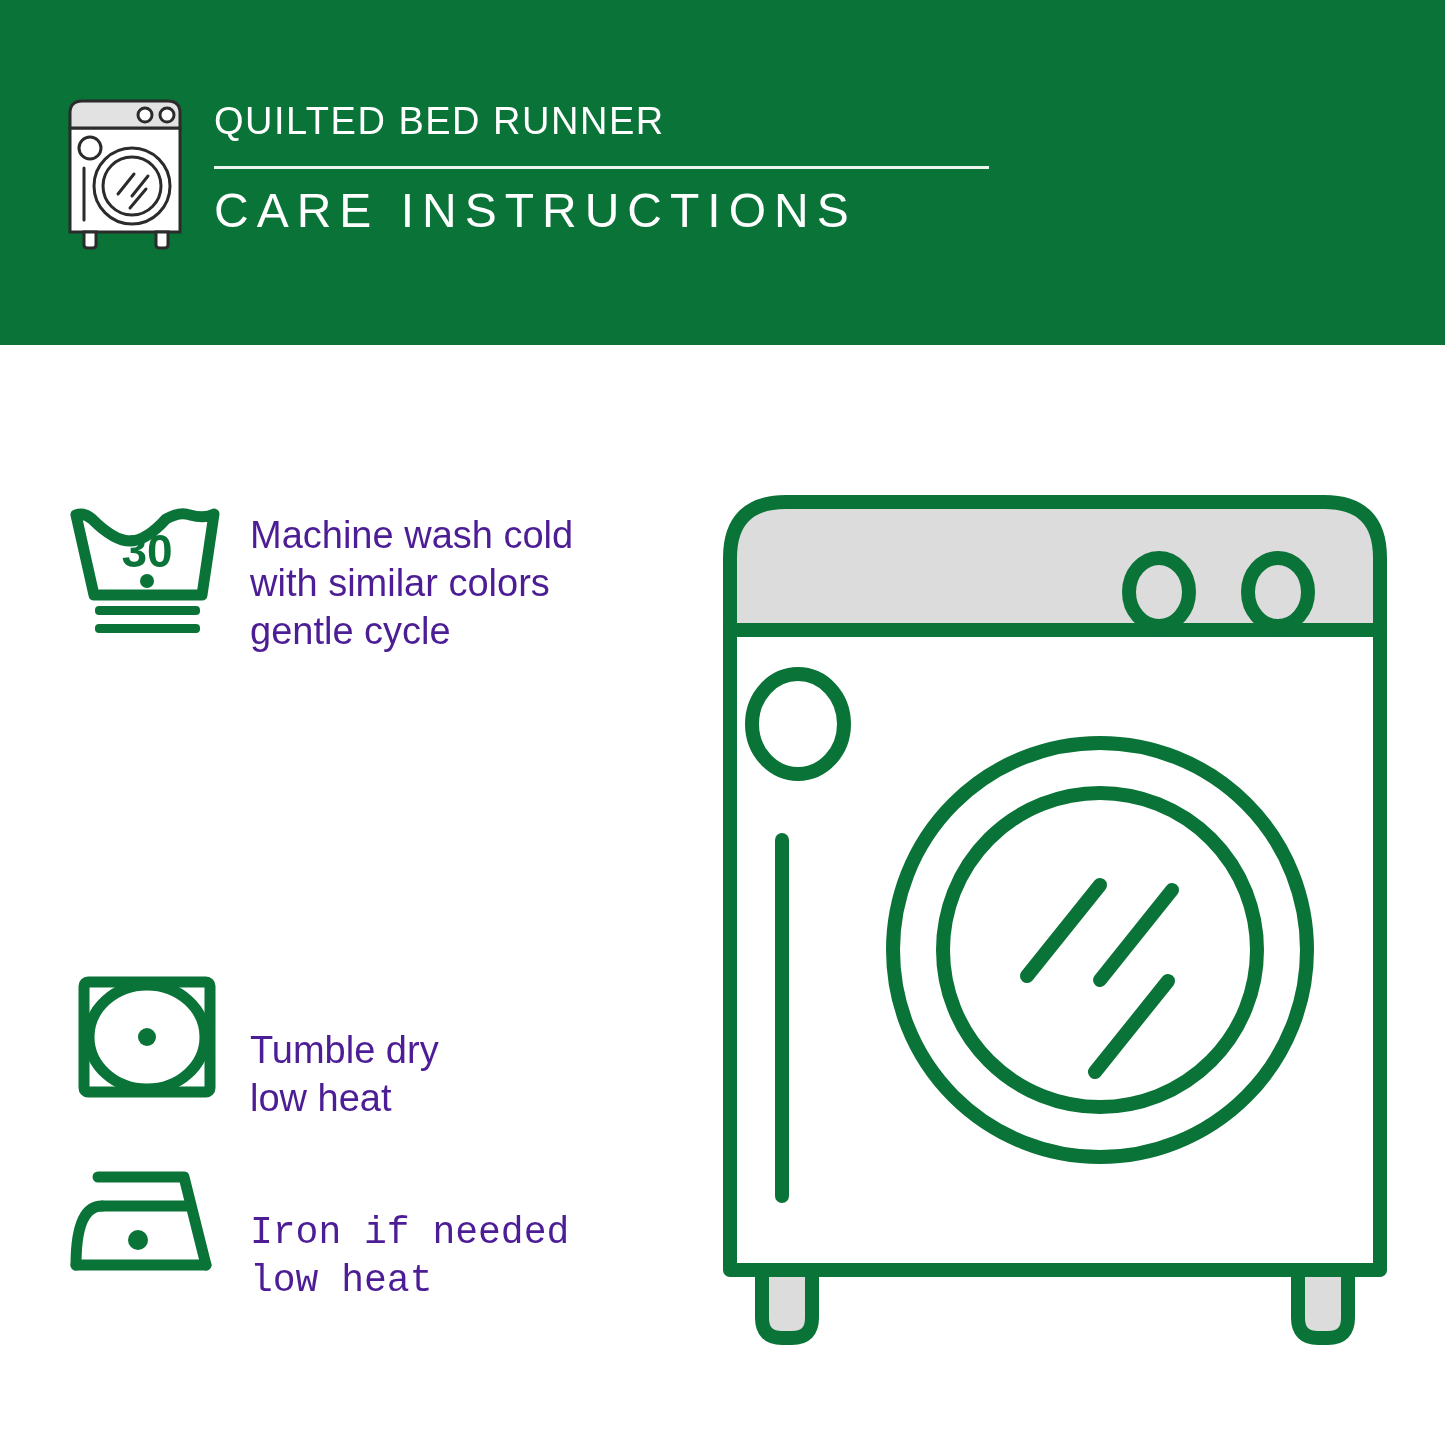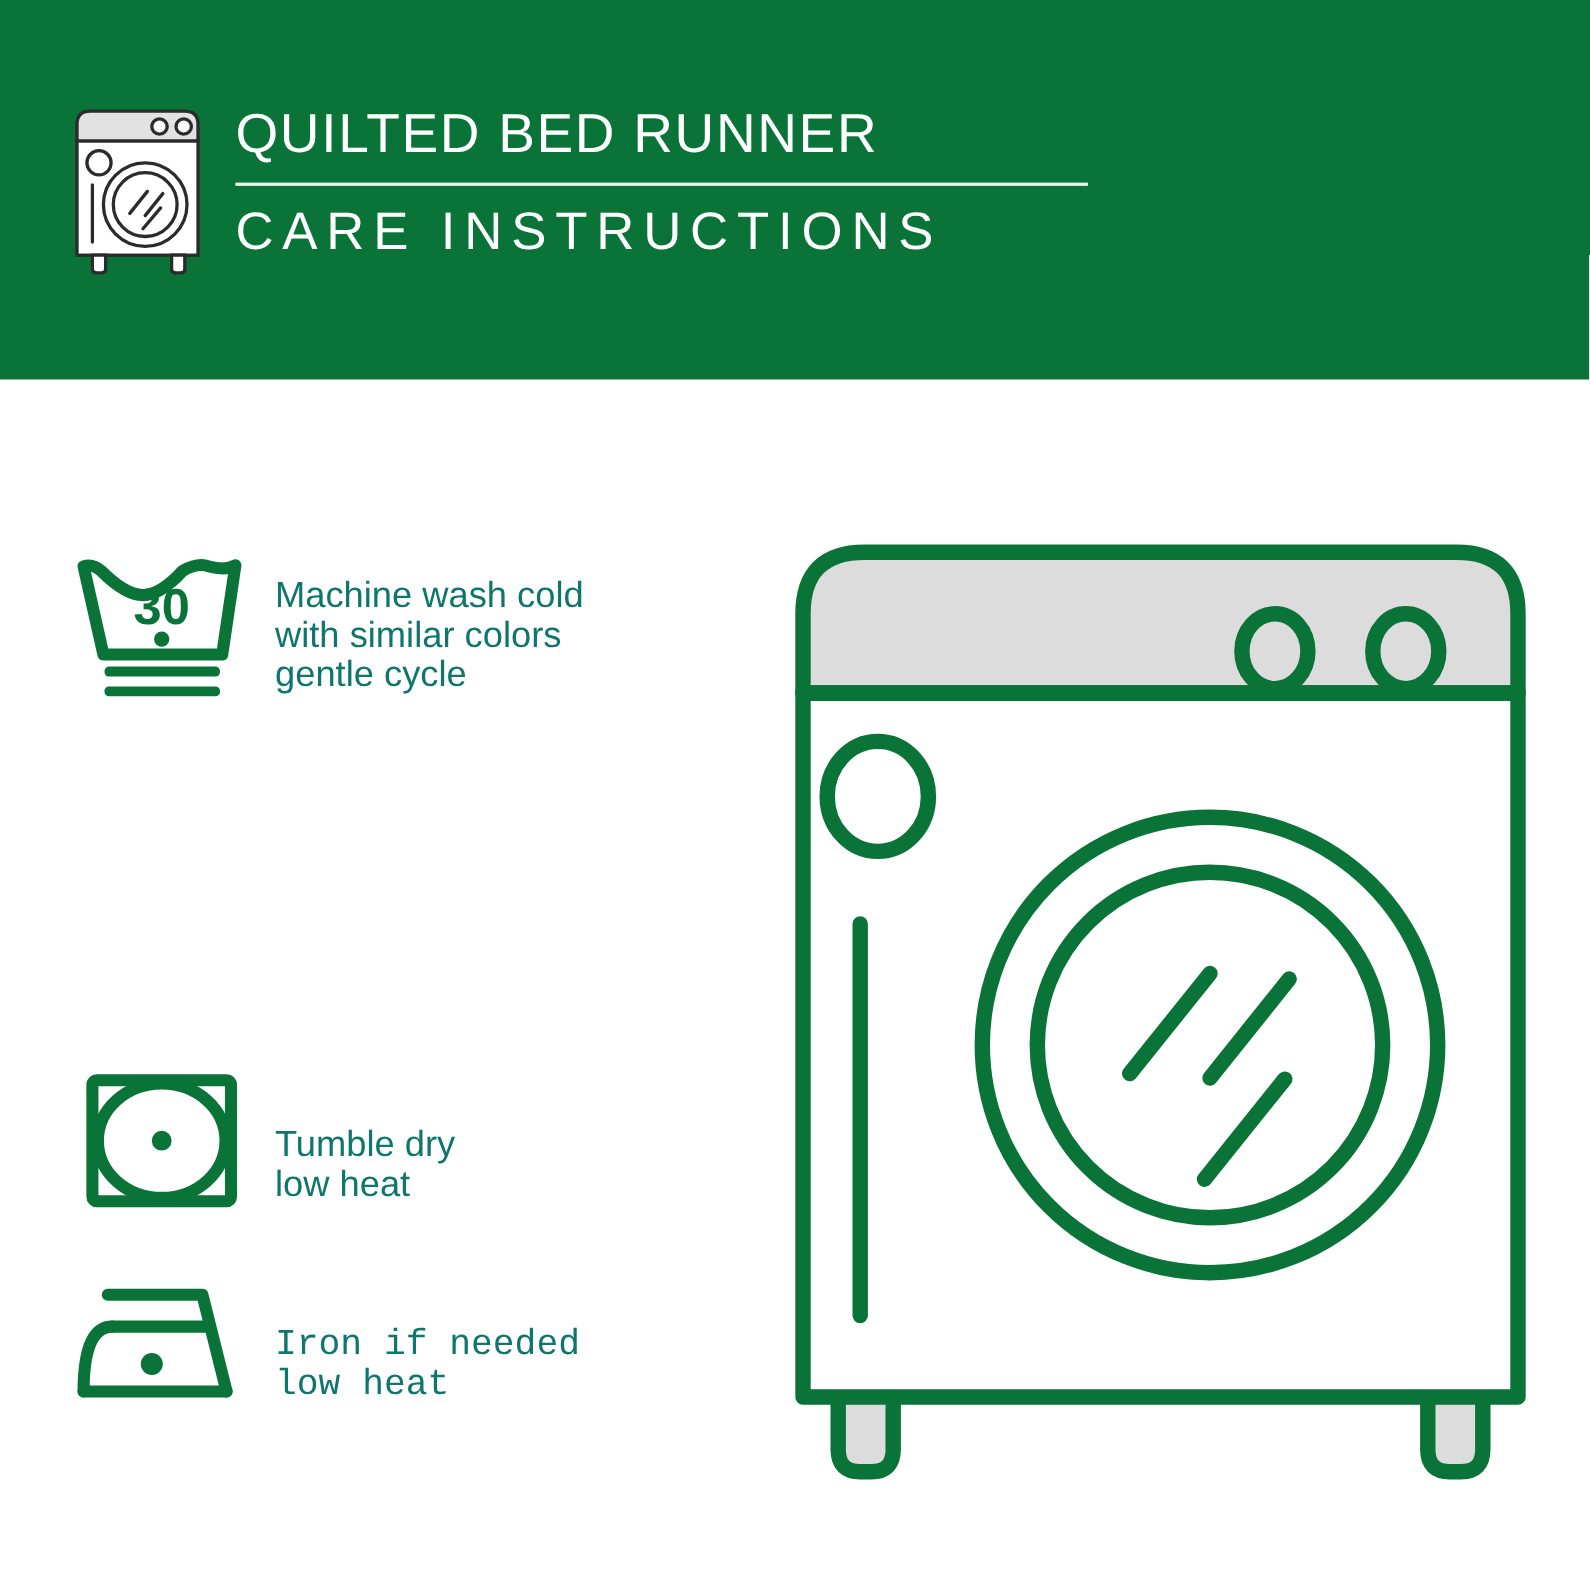--- a/index.html
+++ b/index.html
@@ -46,21 +46,21 @@
     left: 148px;
     top: 0;
     width: 840px;
   }
   .title-line {
     color: #ffffff;
     font-weight: 400;
     white-space: nowrap;
   }
   #main-title {
-    font-size: 50px;
+    font-size: 38px;
     letter-spacing: 1.5px;
     line-height: 66px;
     padding-left: 4px;
   }
   #title-divider {
     width: 775px;
     height: 3px;
     background: #ffffff;
     margin: 12px 0 10px 4px;
     opacity: 0.92;
@@ -79,38 +79,38 @@
     top: 345px;
     width: 660px;
     height: 1100px;
   }
   .care-row {
     position: absolute;
     left: 62px;
     width: 580px;
     display: flex;
     flex-direction: row;
-    align-items: center;
+    align-items: flex-end;
   }
   .care-symbol {
     width: 170px;
     height: 170px;
     flex: 0 0 170px;
     position: relative;
   }
   .care-symbol svg {
     display: block;
     width: 100%;
     height: 100%;
   }
   .care-text {
     flex: 1 1 auto;
-    color: #0f766e;
-    font-size: 33px;
-    line-height: 36px;
+    color: #4c1d95;
+    font-size: 38px;
+    line-height: 48px;
     padding-left: 18px;
     padding-top: 6px;
     white-space: pre-line;
   }
 
   #row-wash   { top: 140px; }
   #row-bleach { top: 355px; }
   #row-dry    { top: 607px; }
   #row-iron   { top: 790px; font-family: Liberation Mono, monospace; }
 

